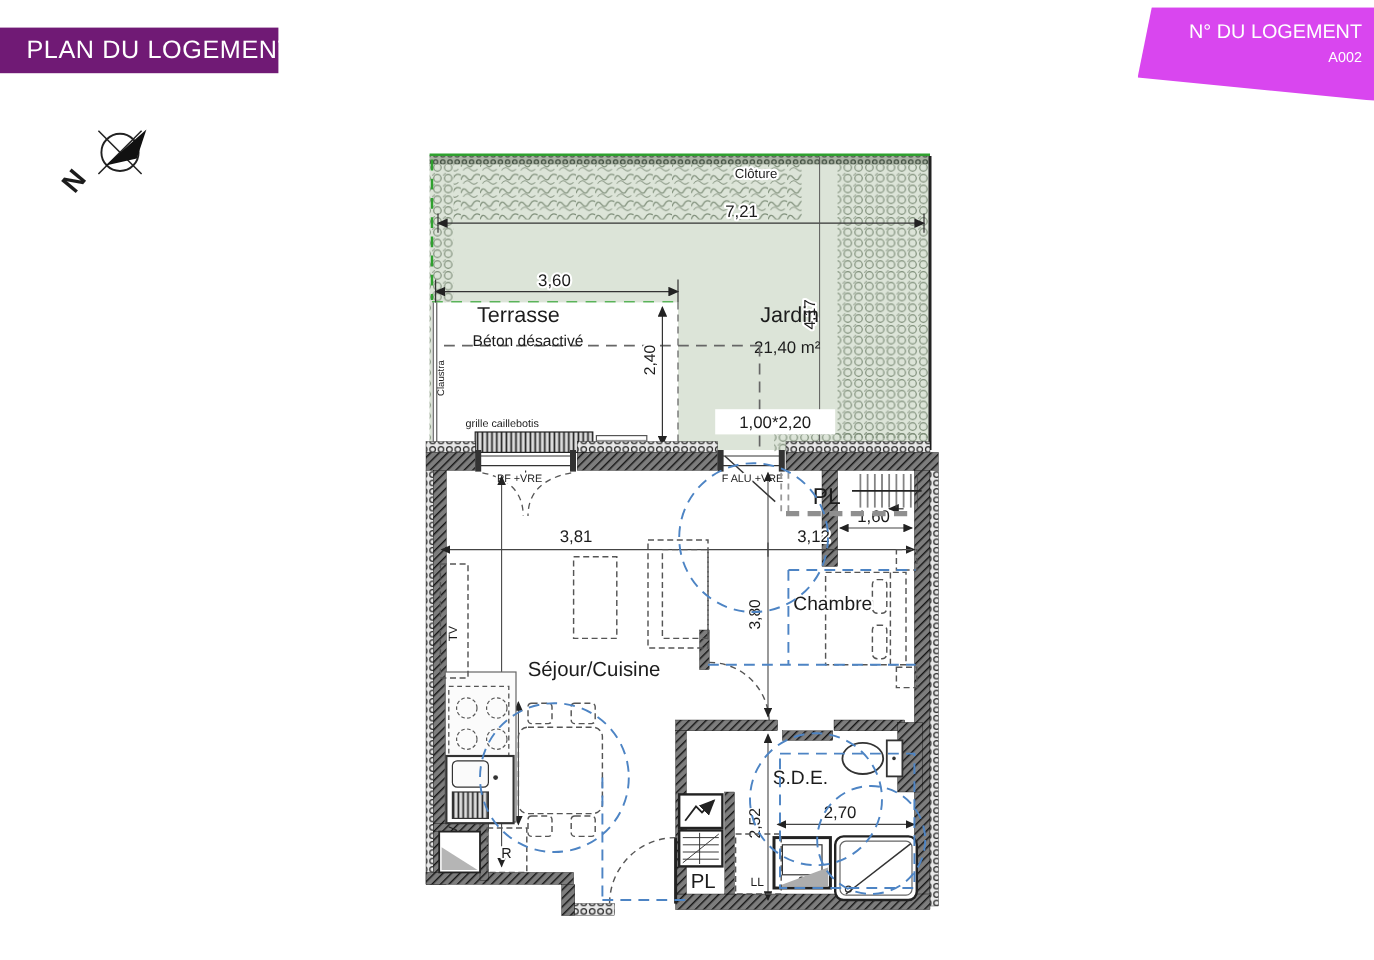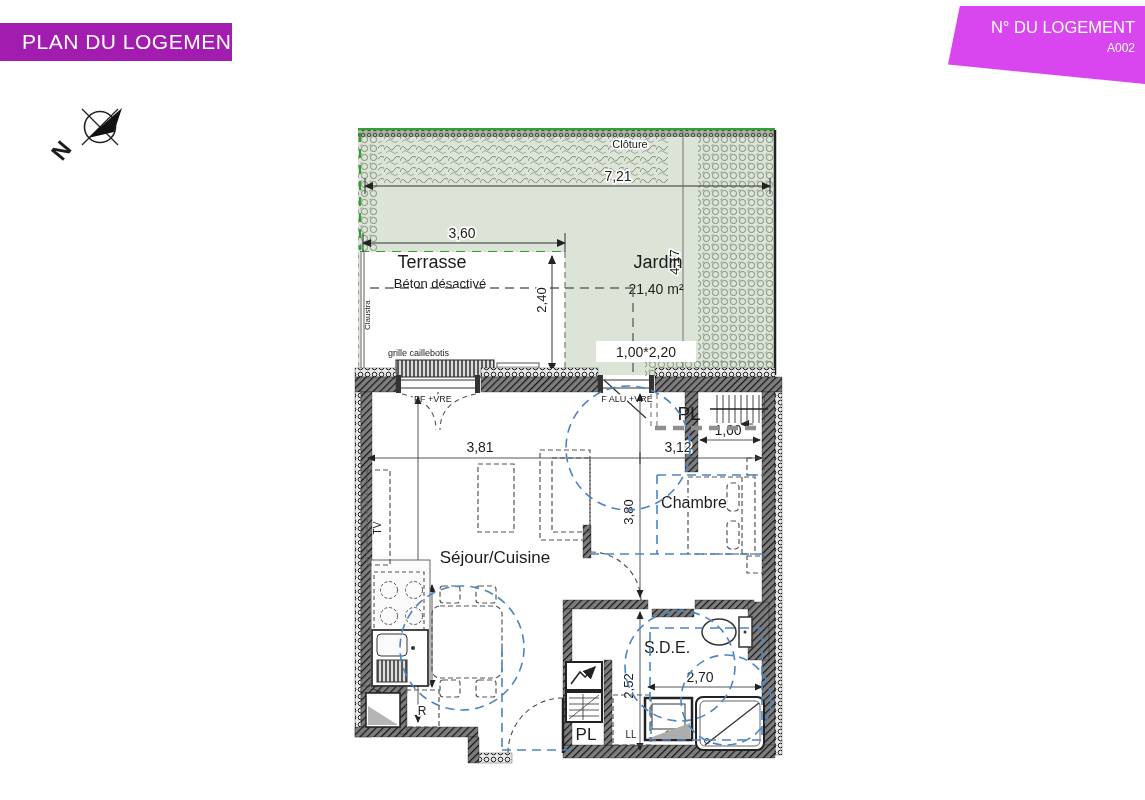--- a/index.html
+++ b/index.html
@@ -2,21 +2,21 @@
 <html><head>
 <meta charset="utf-8">
 <style>
   html,body{margin:0;padding:0;}
   body{
     width:1145px;height:800px;position:relative;background:#ffffff;
     font-family:"Liberation Sans", sans-serif;overflow:hidden;
   }
   .banner-left{
     position:absolute;left:0;top:23px;width:232px;height:38px;
-    background:#a21caf;color:#fff;font-size:21px;letter-spacing:.5px;
+    background:#701a75;color:#fff;font-size:21px;letter-spacing:.5px;
     line-height:38px;padding-left:22px;box-sizing:border-box;white-space:nowrap;
   }
   .banner-right{
     position:absolute;left:948px;top:6px;width:197px;height:78px;
     background:#d946ef;color:#fff;text-align:right;box-sizing:border-box;
     padding:11px 10px 0 0;
     clip-path:polygon(6% 0,100% 0,100% 100%,0 75%);
   }
   .banner-right .l1{font-size:16.5px;line-height:21px;}
   .banner-right .l2{font-size:12px;line-height:21px;}

